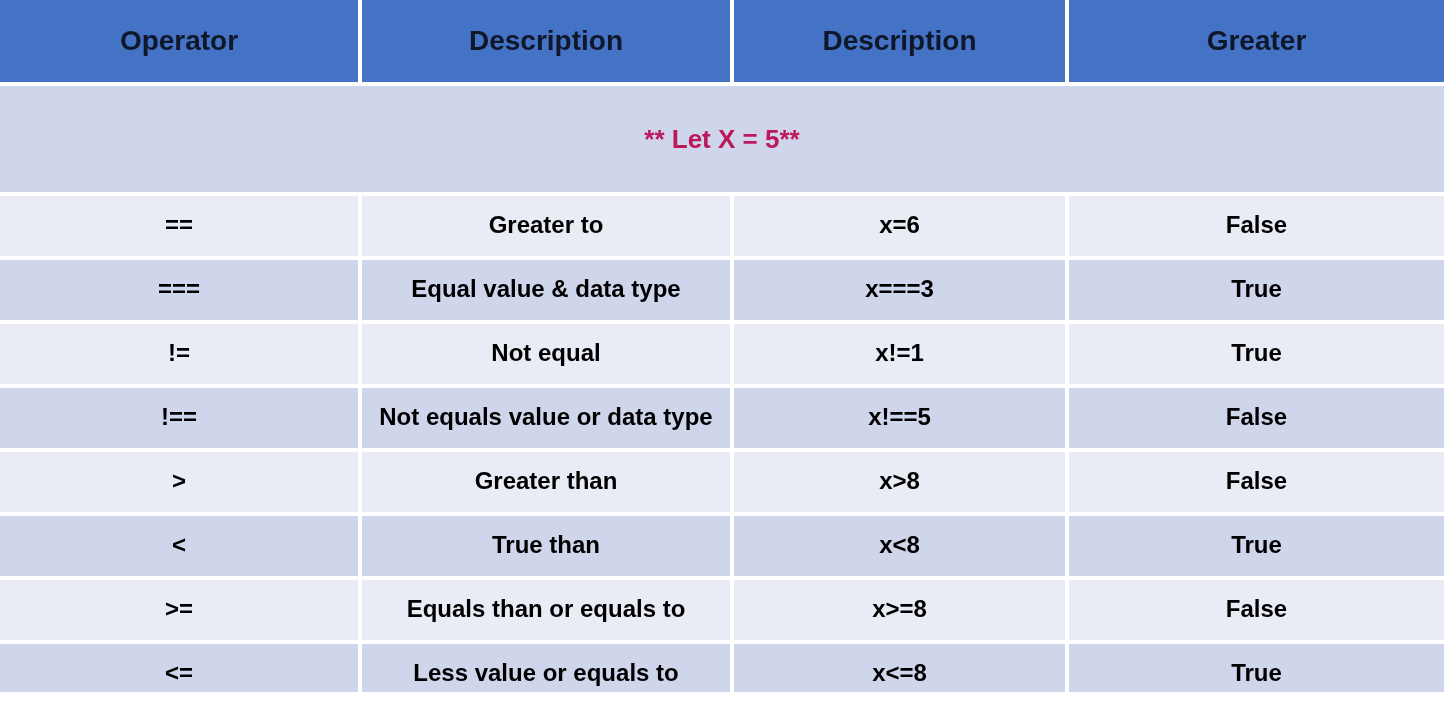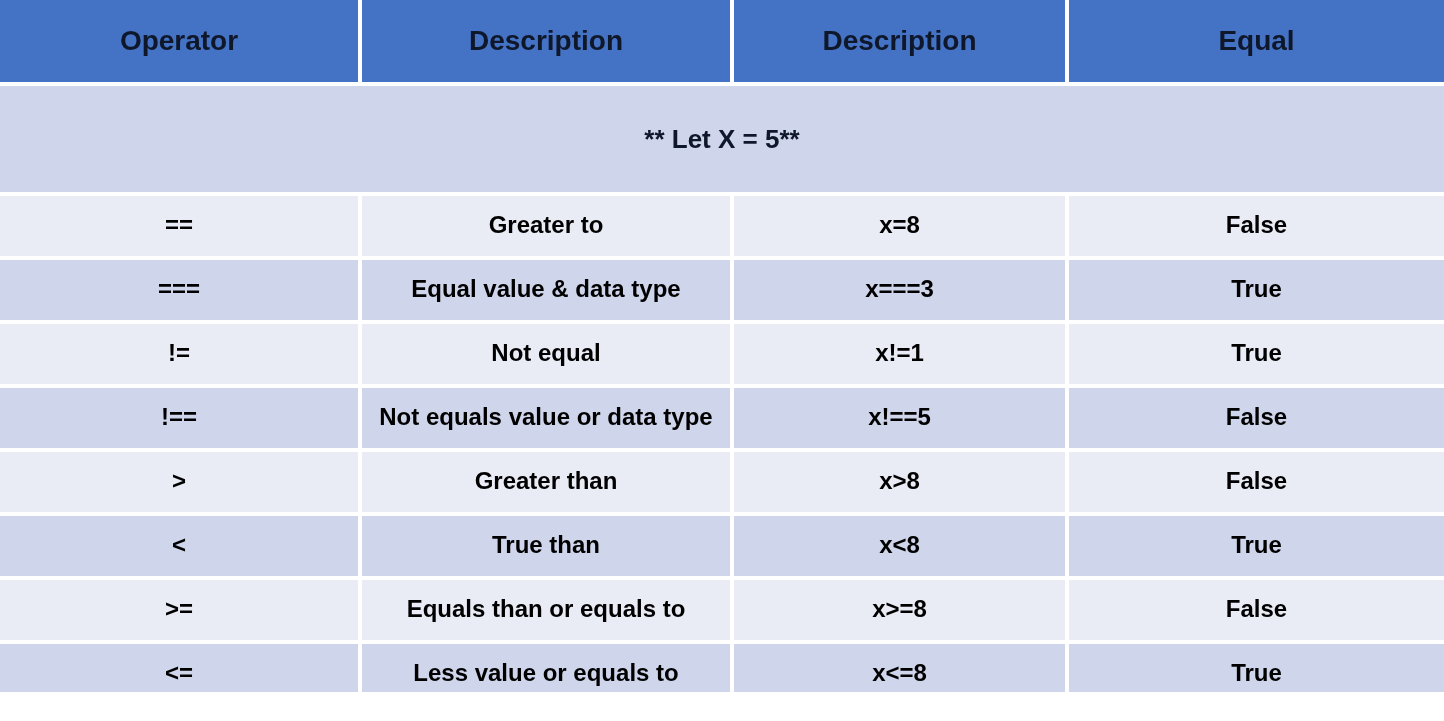--- a/index.html
+++ b/index.html
@@ -31,21 +31,21 @@
     vertical-align: middle;
     border: 4px solid #ffffff;
     border-top: none;
     margin-top: 30px;
   }
   .hdr-row th:first-child { border-left: none; }
   .hdr-row th:last-child  { border-right: none; }
 
   .subhdr-row td {
     background: #cfd5ea;
-    color: #0f172a;
+    color: #be185d;
     font-weight: 700;
     font-size: 26px;
     height: 110px;
     text-align: center;
     vertical-align: middle;
     border-top: 4px solid #ffffff;
     border-bottom: 4px solid #ffffff;
   }
 
   .data-row td {
@@ -80,32 +80,32 @@
     <col class="c0">
         <col class="c1">
         <col class="c2">
         <col class="c3">
   </colgroup>
   <thead>
     <tr class="hdr-row">
       <th>Operator</th>
       <th>Description</th>
       <th>Description</th>
-      <th>Equal</th>
+      <th>Greater</th>
     </tr>
   </thead>
   <tbody>
     <tr class="subhdr-row">
       <td colspan="4">** Let X = 5**</td>
     </tr>
 
     <tr class="data-row odd">
       <td>==</td>
       <td>Greater to</td>
-      <td>x=8</td>
+      <td>x=6</td>
       <td>False</td>
     </tr>
     <tr class="data-row even">
       <td>===</td>
       <td>Equal value &amp; data type</td>
       <td>x===3</td>
       <td>True</td>
     </tr>
     <tr class="data-row odd">
       <td>!=</td>

